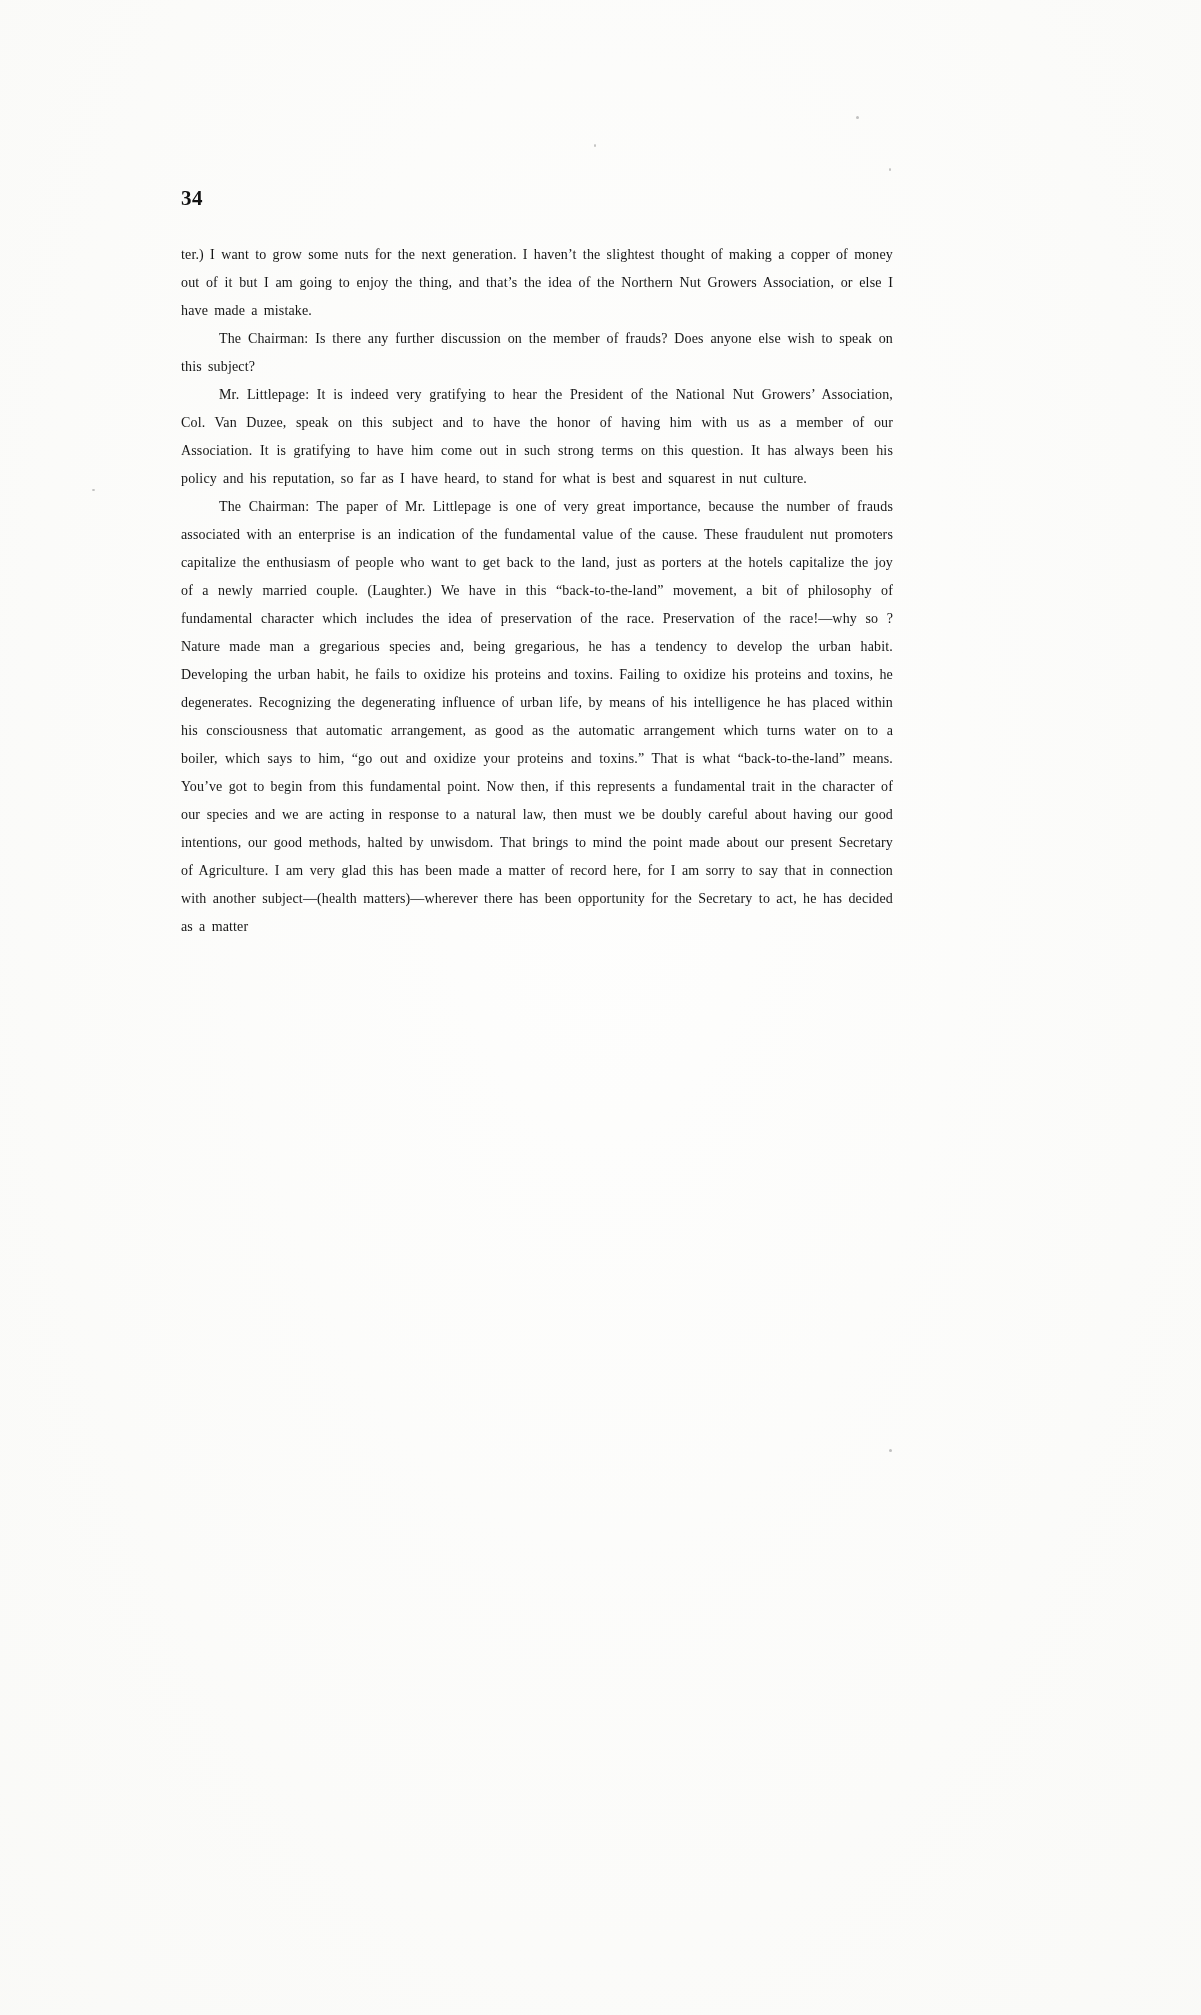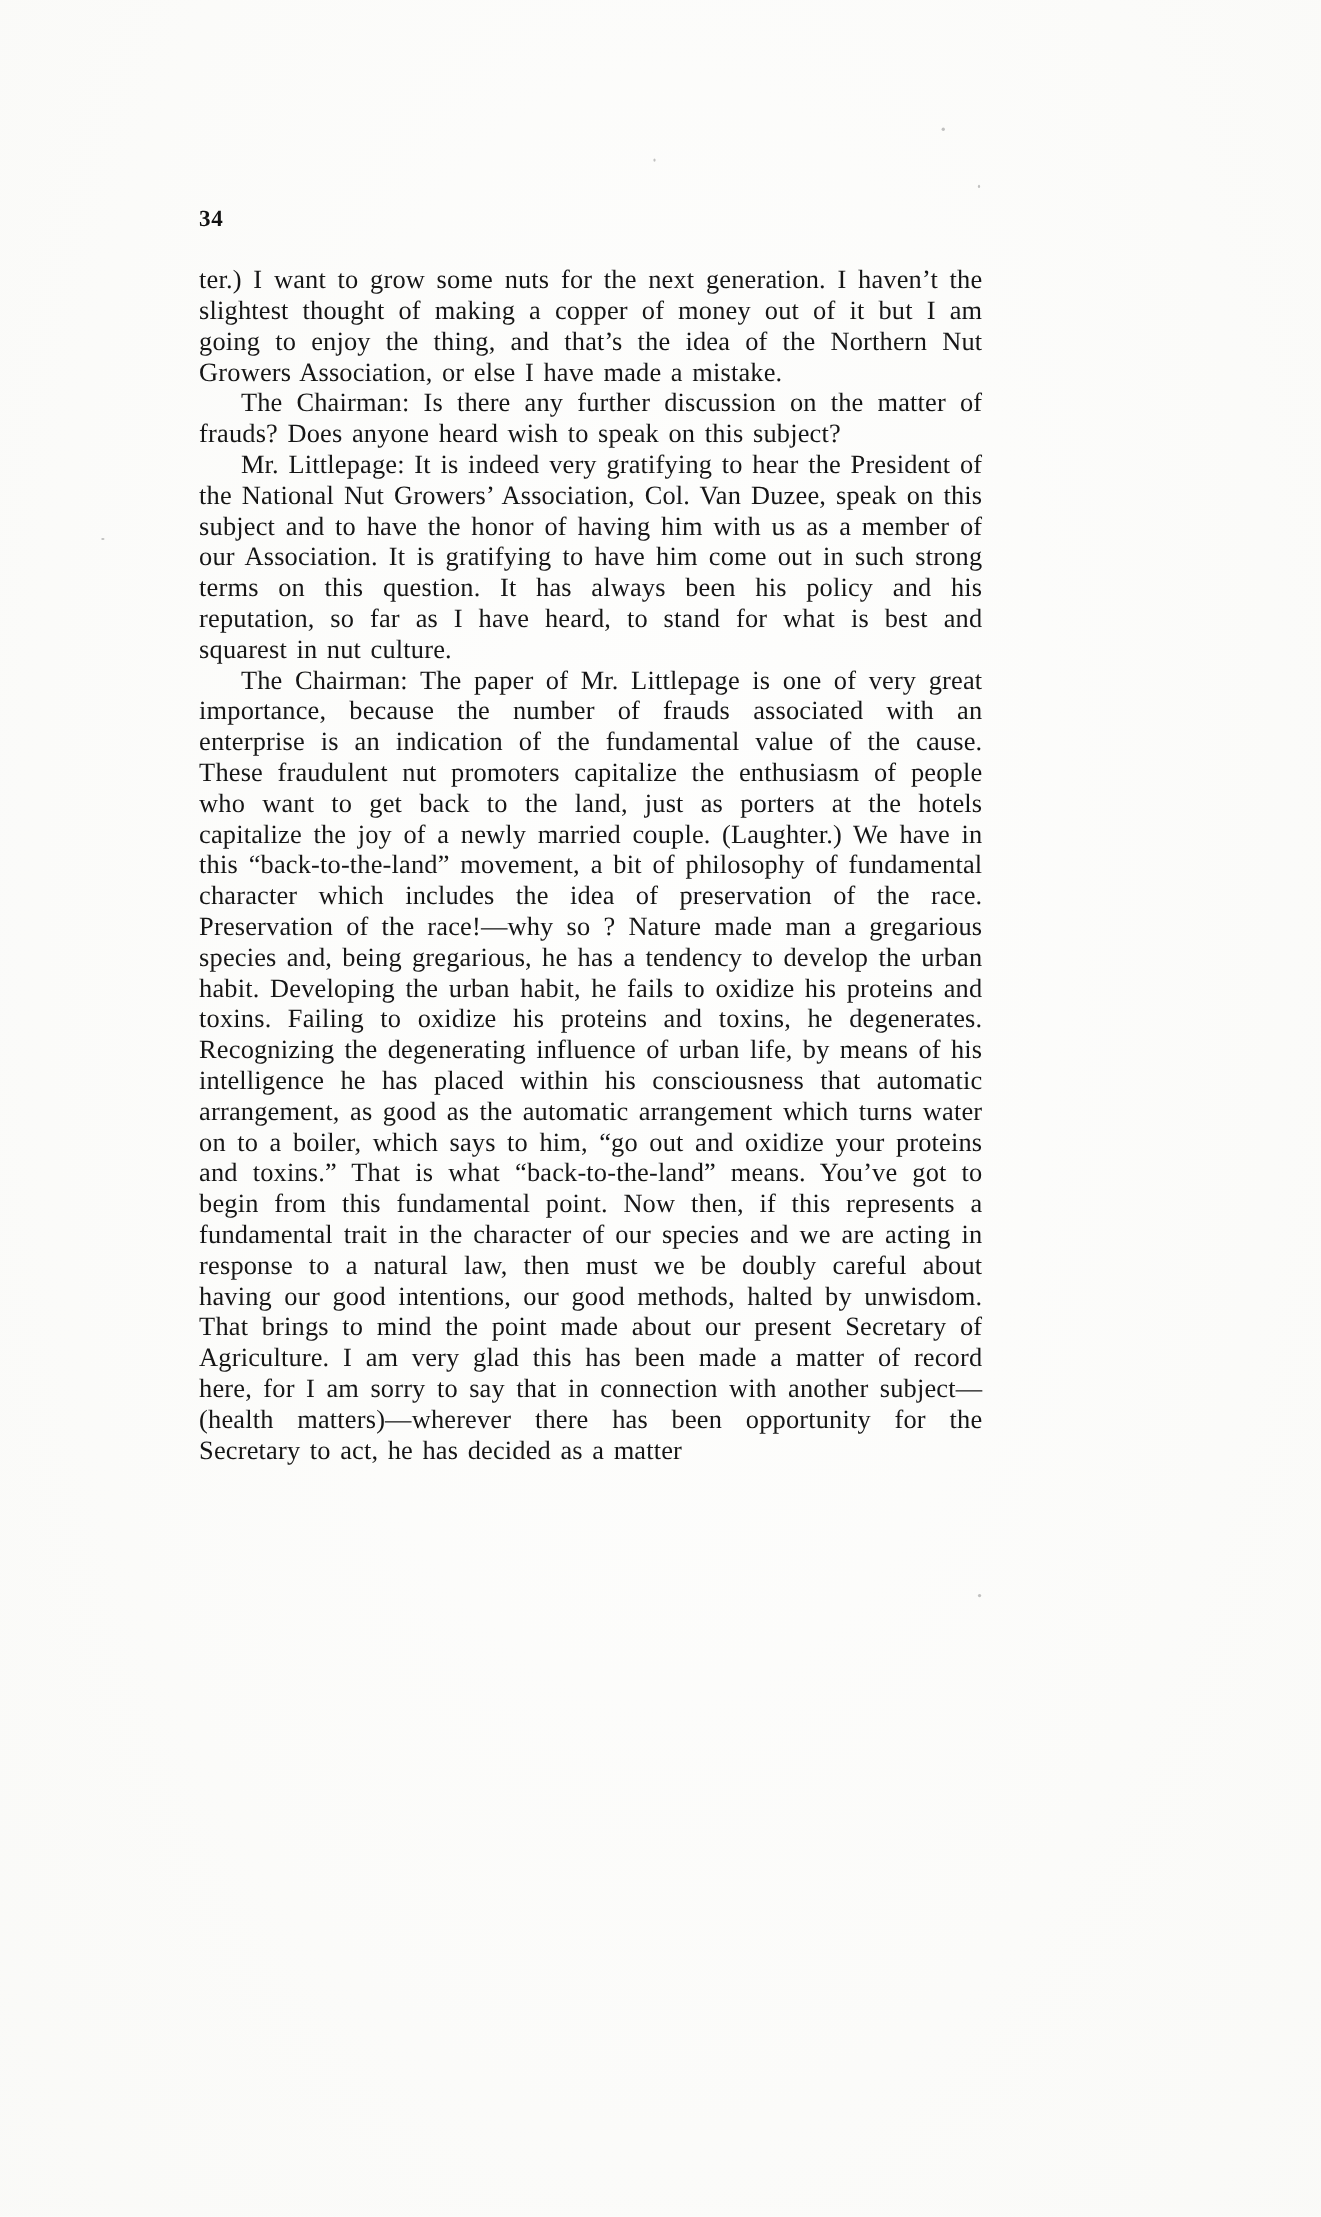--- a/index.html
+++ b/index.html
@@ -36,21 +36,21 @@
     letter-spacing: 0.5px;
     color: #111;
   }
 
   .text-block {
     position: absolute;
     top: 241px;
     left: 181px;
     width: 712px;
     text-align: justify;
-    font-size: 24px;
+    font-size: 14px;
     line-height: 28px;
     word-spacing: 2.5px;
     letter-spacing: 0.15px;
   }
 
   .para {
     text-indent: 38px;
     margin: 0;
   }
 
@@ -72,21 +72,21 @@
 </style>
 </head>
 <body>
 
 <div class="scan-page">
 
   <div class="page-number">34</div>
 
   <div class="text-block">
     <p class="para first">ter.) I want to grow some nuts for the next generation. I haven’t the slightest thought of making a copper of money out of it but I am going to enjoy the thing, and that’s the idea of the Northern Nut Growers Association, or else I have made a mistake.</p>
-    <p class="para">The Chairman: Is there any further discussion on the matter of frauds? Does anyone heard wish to speak on this subject?</p>
+    <p class="para">The Chairman: Is there any further discussion on the member of frauds? Does anyone else wish to speak on this subject?</p>
     <p class="para">Mr. Littlepage: It is indeed very gratifying to hear the President of the National Nut Growers’ Association, Col. Van Duzee, speak on this subject and to have the honor of having him with us as a member of our Association. It is gratifying to have him come out in such strong terms on this question. It has always been his policy and his reputation, so far as I have heard, to stand for what is best and squarest in nut culture.</p>
     <p class="para">The Chairman: The paper of Mr. Littlepage is one of very great importance, because the number of frauds associated with an enterprise is an indication of the fundamental value of the cause. These fraudulent nut promoters capitalize the enthusiasm of people who want to get back to the land, just as porters at the hotels capitalize the joy of a newly married couple. (Laughter.) We have in this “back-to-the-land” movement, a bit of philosophy of fundamental character which includes the idea of preservation of the race. Preservation of the race!—why so ? Nature made man a gregarious species and, being gregarious, he has a tendency to develop the urban habit. Developing the urban habit, he fails to oxidize his proteins and toxins. Failing to oxidize his proteins and toxins, he degenerates. Recognizing the degenerating influence of urban life, by means of his intelligence he has placed within his consciousness that automatic arrangement, as good as the automatic arrangement which turns water on to a boiler, which says to him, “go out and oxidize your proteins and toxins.” That is what “back-to-the-land” means. You’ve got to begin from this fundamental point. Now then, if this represents a fundamental trait in the character of our species and we are acting in response to a natural law, then must we be doubly careful about having our good intentions, our good methods, halted by unwisdom. That brings to mind the point made about our present Secretary of Agriculture. I am very glad this has been made a matter of record here, for I am sorry to say that in connection with another subject—(health matters)—wherever there has been opportunity for the Secretary to act, he has decided as a matter</p>
   </div>
 
   <div class="speck s1"></div>
   <div class="speck s2"></div>
   <div class="speck s3"></div>
   <div class="speck s4"></div>
   <div class="speck s5"></div>
 

